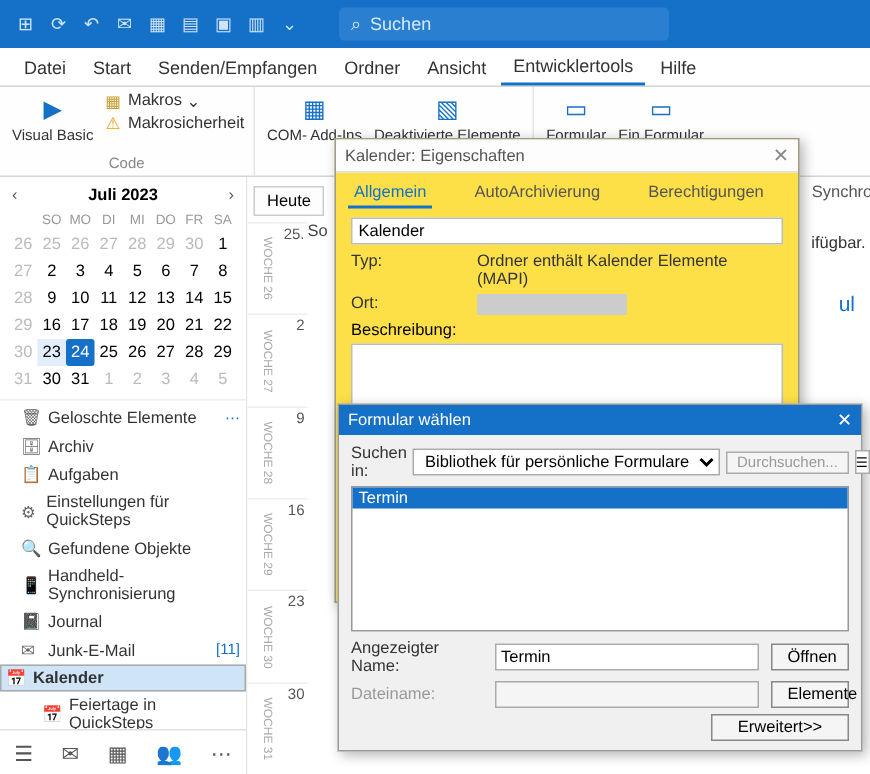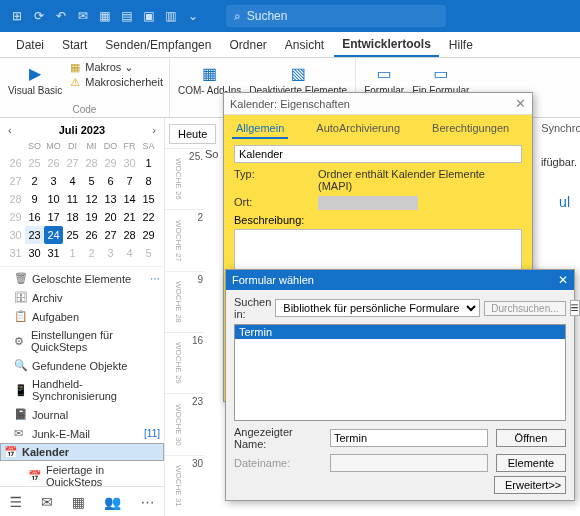--- a/index.html
+++ b/index.html
@@ -5,21 +5,21 @@
 *{box-sizing:border-box;margin:0;padding:0;font-family:"Segoe UI",Arial,sans-serif;font-size:11px}
 body{background:#fff;width:580px;height:516px;overflow:hidden;position:relative}
 .titlebar{height:32px;background:#1570c8;display:flex;align-items:center;padding:0 8px;gap:4px}
 .tb-icon{width:18px;height:18px;display:inline-flex;align-items:center;justify-content:center;color:#cfe4f7;font-size:12px}
 .search-wrap{margin-left:20px;background:#2a7fd0;border-radius:3px;height:22px;display:flex;align-items:center;padding:0 8px;flex:1;max-width:220px}
 .search-wrap input{background:none;border:none;color:#fff;font-size:12px;outline:none;flex:1}
 .search-wrap input::placeholder{color:#d6e9fa}
 .mag{color:#d6e9fa;margin-right:6px;font-size:12px}
 .menutabs{height:26px;display:flex;align-items:center;padding:0 8px;border-bottom:1px solid #d4d4d4;gap:2px}
 .mtab{padding:4px 8px;font-size:12px;color:#333;cursor:pointer}
-.mtab.active{font-weight:700;border-bottom:2px solid #1570c8}
+.mtab.active{font-weight:400;border-bottom:2px solid #1570c8}
 .ribbon{height:60px;display:flex;border-bottom:1px solid #d4d4d4;background:#fefefe}
 .rgroup{border-right:1px solid #e5e5e5;padding:2px 6px;display:flex;flex-direction:column;justify-content:space-between}
 .rgroup-top{display:flex;gap:4px;align-items:flex-start}
 .rbtn{display:flex;flex-direction:column;align-items:center;padding:2px;font-size:10px;color:#333;cursor:pointer}
 .ricon{width:22px;height:22px;display:flex;align-items:center;justify-content:center;color:#1570c8;font-size:16px}
 .rtext{font-size:10px;text-align:right;line-height:1.1;margin-top:1px}
 .rsmall{display:flex;flex-direction:column;gap:1px}
 .rsmall-item{display:flex;align-items:center;gap:3px;font-size:10px;color:#333;cursor:pointer}
 .ricon-sm{width:14px;height:14px;font-size:11px;display:inline-flex;align-items:center;justify-content:center}
 .rgroup-label{font-size:10px;color:#888;text-align:center;padding-top:1px}
@@ -74,21 +74,21 @@
 .slab{font-size:11px;color:#333}
 .sel{border:1px solid #aaa;background:#fff;font-size:11px;padding:1px 3px;flex:1;height:18px}
 .sbtn{border:1px solid #aaa;background:#f5f5f5;padding:1px 6px;font-size:10px;cursor:pointer;color:#999}
 .vb{width:16px;height:16px;border:1px solid #aaa;background:#fff;display:inline-flex;align-items:center;justify-content:center;font-size:9px;cursor:pointer}
 .listbox{flex:1;border:1px solid #999;background:#fff;margin-bottom:5px}
 .listitem{background:#1570c8;color:#fff;padding:1px 4px;font-size:11px}
 .brow{display:flex;align-items:center;gap:4px;margin-bottom:4px}
 .brow .flab2{width:92px;font-size:11px;color:#333}
 .brow input{flex:1;border:1px solid #aaa;padding:1px 3px;font-size:11px;height:18px}
 .brow input:disabled{background:#f5f5f5;color:#999}
-.bbtn{border:1px solid #888;background:#f5f5f5;padding:2px 10px;font-size:11px;cursor:pointer;margin-left:4px;width:70px}
+.bbtn{border:1px solid #888;background:#f5f5f5;padding:2px 10px;font-size:11px;cursor:pointer;margin-left:4px;width:52px}
 .brow2{display:flex;justify-content:flex-end}
 .truncr{position:absolute;right:3px;top:156px;font-size:11px;color:#333}
 .jul{position:absolute;right:10px;top:194px;color:#1570c8;font-size:14px;font-weight:300}
 </style>
 </head>
 <body>
 
 <div class="titlebar">
   <span class="tb-icon">⊞</span>
   <span class="tb-icon">⟳</span>
@@ -364,16 +364,16 @@
         <span class="flab2">Angezeigter Name:</span>
         <input value="Termin" style="">
         <button class="bbtn">Öffnen</button>
       </div>
     <div class="brow">
         <span class="flab2" style="color:#999">Dateiname:</span>
         <input disabled="" style="">
         <button class="bbtn">Elemente</button>
       </div>
     <div class="brow2">
-        <button class="bbtn" style="width:72px">Erweitert&gt;&gt;</button>
+        <button class="bbtn" style="width:92px">Erweitert&gt;&gt;</button>
       </div>
   </div>
 </div>
 
 </body></html>

